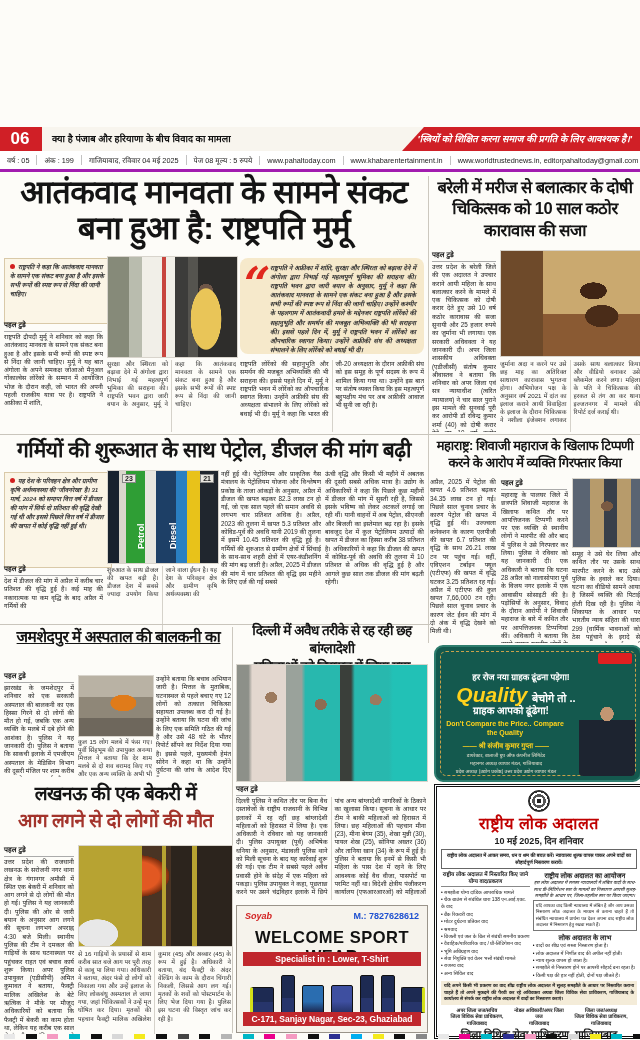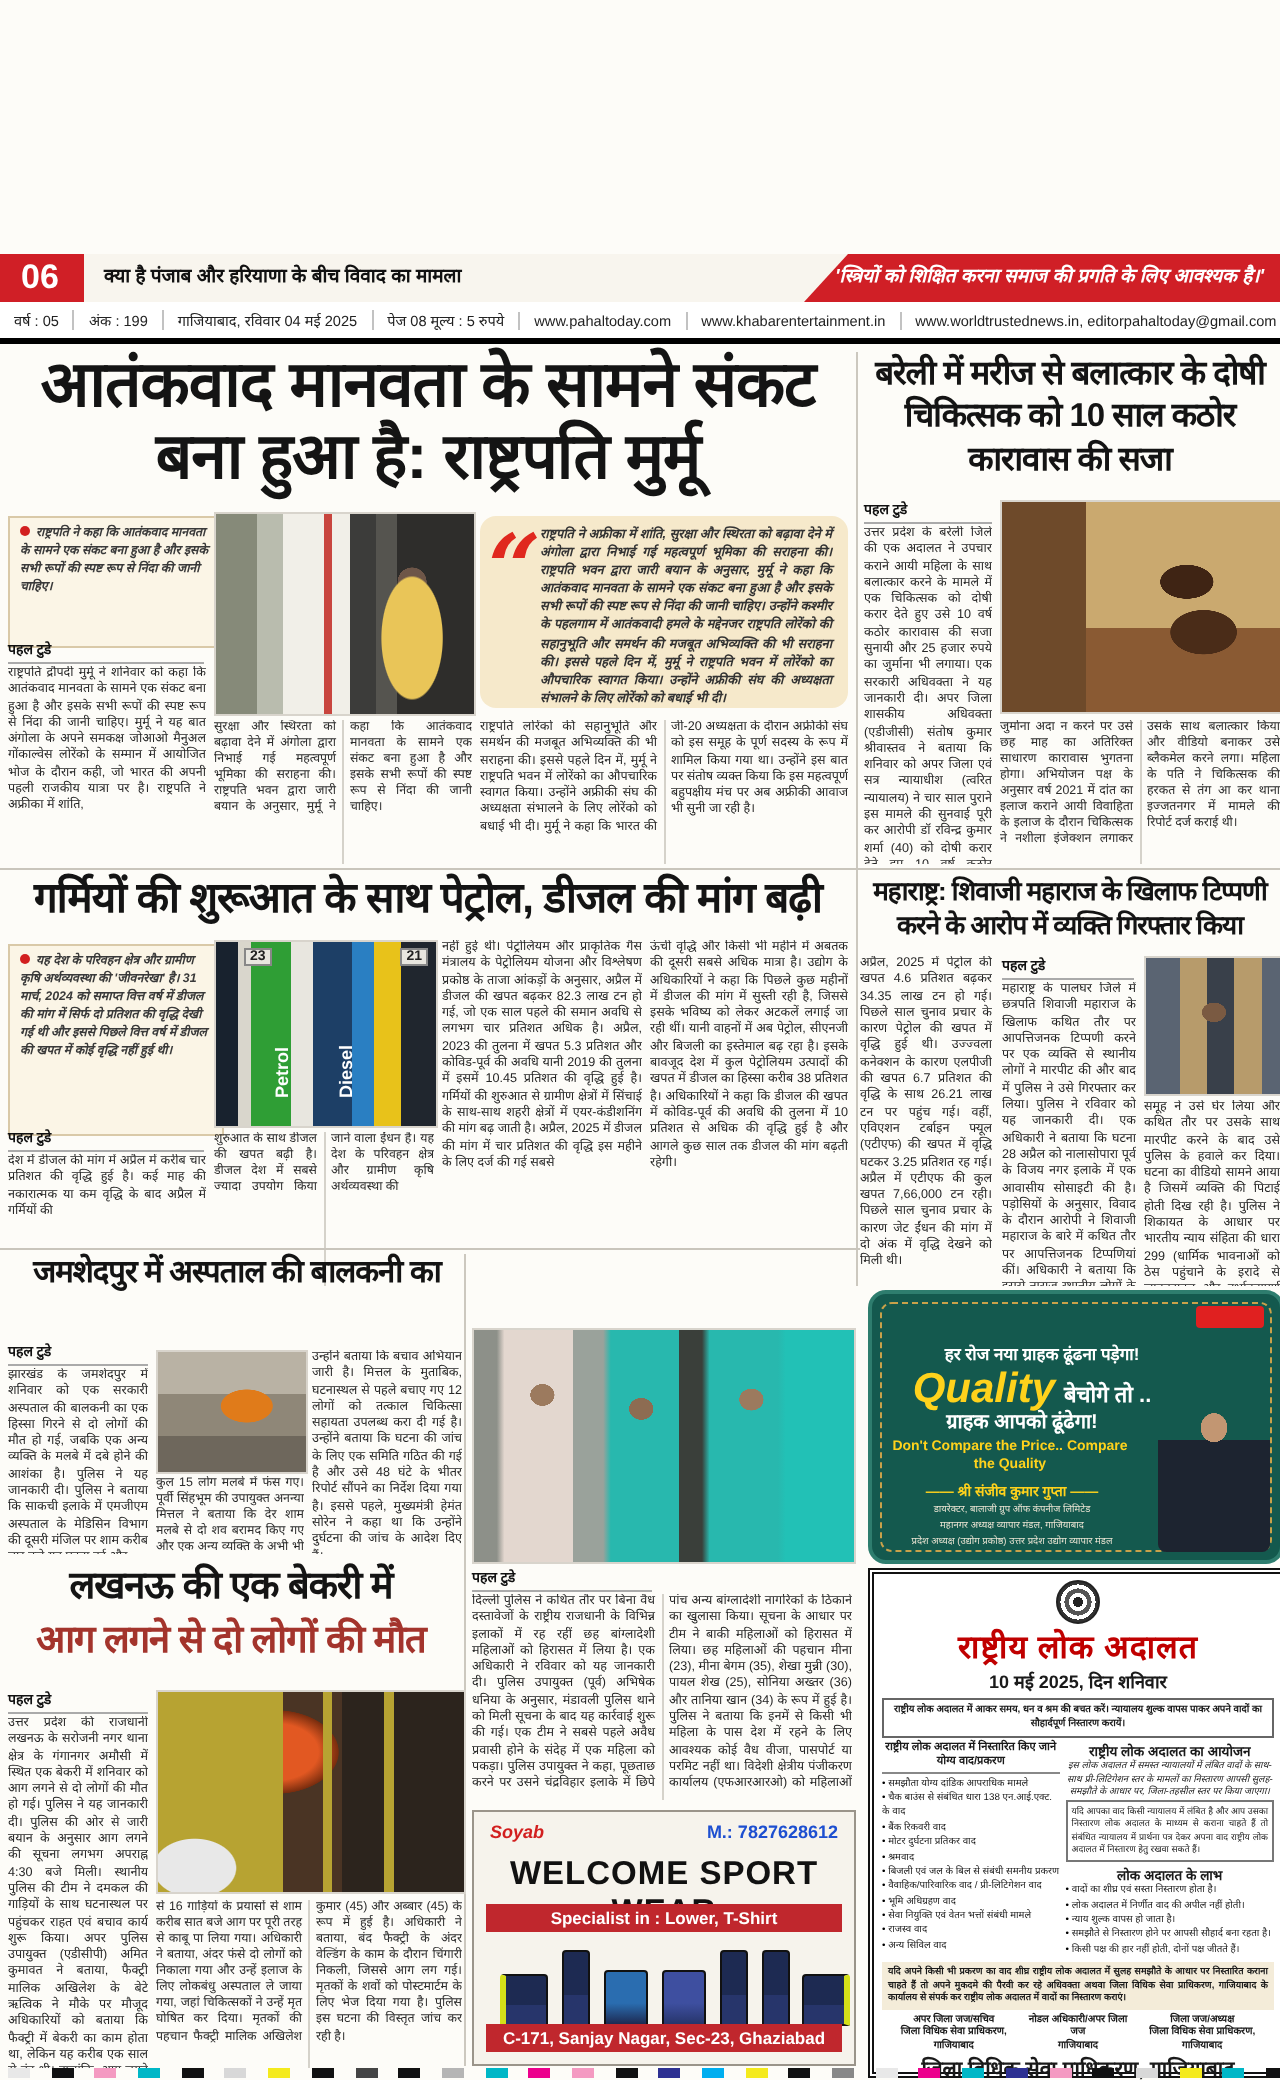--- a/index.html
+++ b/index.html
@@ -31,21 +31,21 @@
   .rni{font-size:8.5px;font-weight:bold;color:#333;}
   .tagline{font-size:10.5px;font-weight:bold;color:#222;}
   .sun-rays{position:absolute;border-radius:50%;background:repeating-conic-gradient(#e8431f 0 7deg,transparent 7deg 21deg);}
   .sun-disc{position:absolute;border-radius:50%;background:radial-gradient(circle at 50% 62%,#fcd59d 0 18%,#f7a31b 45%,#e8431f 78%);}
   
   .topbar{background:#d01f26;}
   .topbar .pgnum{color:#fff;font-size:17px;font-weight:800;line-height:24px;text-align:center;}
   .topbar .strip{background:#f8f5ee;clip-path:polygon(0 0,100% 0,calc(100% - 22px) 100%,0 100%);
       color:#111;font-weight:bold;font-size:9.5px;line-height:24px;padding-left:10px;}
   .topbar .quote-r{color:#fff;font-size:9.5px;font-weight:bold;font-style:italic;line-height:24px;text-align:right;}
-  .infobar{display:flex;align-items:center;font-size:7.3px;color:#222;background:#fff;border-bottom:3px solid #000000;}
+  .infobar{display:flex;align-items:center;font-size:7.3px;color:#222;background:#fff;border-bottom:3px solid #a21caf;}
   .infobar>div{padding:0 7px;white-space:nowrap;}
   .infobar>div+div{border-left:1px solid #c2c2c2;}
   
   .gad{background:#14594e;border:2px solid #2e7d6e;border-radius:9px;overflow:hidden;}
   .gad-inner{position:absolute;inset:4px;border:1px dashed #c9a14a;border-radius:6px;}
   .gad .l1{color:#ffd21c;font-weight:800;font-size:15px;text-align:center;}
   .gad .l2{color:#fff;font-weight:bold;font-size:8.5px;text-align:center;}
   .gad .l3{text-align:center;}
   .gad .l3 .q{color:#ffd21c;font-weight:800;font-style:italic;font-size:21px;}
   .gad .l3 .h{color:#fff;font-weight:800;font-size:11px;}
@@ -154,32 +154,36 @@
 
   <div class="abs byline" style="left:501px;top:478px;width:66px;">पहल टुडे</div>
   <div class="abs body-txt" style="left:501px;top:491px;width:67px;height:152px;">महाराष्ट्र के पालघर जिले में छत्रपति शिवाजी महाराज के खिलाफ कथित तौर पर आपत्तिजनक टिप्पणी करने पर एक व्यक्ति से स्थानीय लोगों ने मारपीट की और बाद में पुलिस ने उसे गिरफ्तार कर लिया। पुलिस ने रविवार को यह जानकारी दी। एक अधिकारी ने बताया कि घटना 28 अप्रैल को नालासोपारा पूर्व के विजय नगर इलाके में एक आवासीय सोसाइटी की है। पड़ोसियों के अनुसार, विवाद के दौरान आरोपी ने शिवाजी महाराज के बारे में कथित तौर पर आपत्तिजनक टिप्पणियां कीं। अधिकारी ने बताया कि इससे नाराज स्थानीय लोगों के एक</div>
   <div class="abs photo" style="left:572px;top:478px;width:68px;height:68px;background:
          radial-gradient(10px 8px at 50% 40%,#7a5a42 0 60%,transparent 61%),
          linear-gradient(90deg,#5a6472 0 25%,#b79b6b 25% 45%,#39404a 45% 65%,#b79b6b 65% 85%,#5a6472 85% 100%);"></div>
   <div class="abs body-txt" style="left:572px;top:550px;width:68px;height:93px;">समूह ने उसे घेर लिया और कथित तौर पर उसके साथ मारपीट करने के बाद उसे पुलिस के हवाले कर दिया। घटना का वीडियो सामने आया है जिसमें व्यक्ति की पिटाई होती दिख रही है। पुलिस ने शिकायत के आधार पर भारतीय न्याय संहिता की धारा 299 (धार्मिक भावनाओं को ठेस पहुंचाने के इरादे से जानबूझकर और दुर्भावनापूर्ण कृत्य), 356 (2) (मानहानि) और 352 (शांति भंग करने के इरादे से जानबूझकर अपमान) के तहत प्राथमिकी दर्ज की है।</div>
 
   <div class="abs rule-h" style="left:0;top:624px;width:430px;"></div>
 
-  <div class="abs hl hl-jam" style="left:0;top:627px;width:237px;">
+  <div class="abs hl hl-jam" style="left:0;top:627px;width:237px;text-decoration:underline;">
     <div>जमशेदपुर में अस्पताल की बालकनी का</div>
   </div>
   <div class="abs byline" style="left:4px;top:671px;width:70px;">पहल टुडे</div>
   <div class="abs body-txt" style="left:4px;top:684px;width:70px;height:93px;">झारखंड के जमशेदपुर में शनिवार को एक सरकारी अस्पताल की बालकनी का एक हिस्सा गिरने से दो लोगों की मौत हो गई, जबकि एक अन्य व्यक्ति के मलबे में दबे होने की आशंका है। पुलिस ने यह जानकारी दी। पुलिस ने बताया कि साकची इलाके में एमजीएम अस्पताल के मेडिसिन विभाग की दूसरी मंजिल पर शाम करीब चार बजे यह घटना हुई और</div>
   <div class="abs photo" style="left:78px;top:675px;width:74px;height:60px;background:
          radial-gradient(22px 14px at 60% 45%,#e07b1a 0 58%,transparent 60%),
          linear-gradient(180deg,#b9b2a4 0 35%,#8f8778 35% 70%,#6e675c 70% 100%);"></div>
   <div class="abs cap" style="left:78px;top:738px;width:74px;height:39px;">कुल 15 लोग मलबे में फंस गए। पूर्वी सिंहभूम की उपायुक्त अनन्या मित्तल ने बताया कि देर शाम मलबे से दो शव बरामद किए गए और एक अन्य व्यक्ति के अभी भी दबे होने की आशंका है।</div>
   <div class="abs body-txt" style="left:156px;top:675px;width:75px;height:102px;">उन्होंने बताया कि बचाव अभियान जारी है। मित्तल के मुताबिक, घटनास्थल से पहले बचाए गए 12 लोगों को तत्काल चिकित्सा सहायता उपलब्ध करा दी गई है। उन्होंने बताया कि घटना की जांच के लिए एक समिति गठित की गई है और उसे 48 घंटे के भीतर रिपोर्ट सौंपने का निर्देश दिया गया है। इससे पहले, मुख्यमंत्री हेमंत सोरेन ने कहा था कि उन्होंने दुर्घटना की जांच के आदेश दिए हैं।</div>
 
   <div class="abs rule-v" style="left:232px;top:627px;height:406px;"></div>
+  <div class="abs hl" style="left:234px;top:622px;width:196px;font-size:13.5px;line-height:1.35;">
+    <div>दिल्ली में अवैध तरीके से रह रही छह बांग्लादेशी</div>
+    <div>महिलाओं को हिरासत में लिया गया</div>
+  </div>
   <div class="abs photo" style="left:236px;top:664px;width:190px;height:116px;background:
          radial-gradient(10px 9px at 18% 28%,#9c7a5e 0 60%,transparent 61%),
          radial-gradient(10px 9px at 44% 34%,#8d6c52 0 60%,transparent 61%),
          radial-gradient(10px 9px at 73% 30%,#9c7a5e 0 60%,transparent 61%),
          linear-gradient(90deg,#8d9089 0 6%,#e3d7cf 8% 26%,#9aa29b 26% 34%,#28b8ae 36% 54%,#3a3f3a 54% 60%,#28b8ae 62% 80%,#22c1b6 82% 98%);"></div>
   <div class="abs byline" style="left:236px;top:784px;width:90px;">पहल टुडे</div>
   <div class="abs body-txt cols2" style="left:236px;top:797px;width:190px;height:103px;">दिल्ली पुलिस ने कथित तौर पर बिना वैध दस्तावेजों के राष्ट्रीय राजधानी के विभिन्न इलाकों में रह रहीं छह बांग्लादेशी महिलाओं को हिरासत में लिया है। एक अधिकारी ने रविवार को यह जानकारी दी। पुलिस उपायुक्त (पूर्व) अभिषेक धनिया के अनुसार, मंडावली पुलिस थाने को मिली सूचना के बाद यह कार्रवाई शुरू की गई। एक टीम ने सबसे पहले अवैध प्रवासी होने के संदेह में एक महिला को पकड़ा। पुलिस उपायुक्त ने कहा, पूछताछ करने पर उसने चंद्रविहार इलाके में छिपे पांच अन्य बांग्लादेशी नागरिकों के ठिकाने का खुलासा किया। सूचना के आधार पर टीम ने बाकी महिलाओं को हिरासत में लिया। छह महिलाओं की पहचान मीना (23), मीना बेगम (35), शेखा मुन्नी (30), पायल शेख (25), सोनिया अख्तर (36) और तानिया खान (34) के रूप में हुई है। पुलिस ने बताया कि इनमें से किसी भी महिला के पास देश में रहने के लिए आवश्यक कोई वैध वीजा, पासपोर्ट या परमिट नहीं था। विदेशी क्षेत्रीय पंजीकरण कार्यालय (एफआरआरओ) को महिलाओं को उनके देश वापस भेजने की प्रक्रिया शुरू करने को कहा गया है। यह कार्रवाई शहर में रह रहे अवैध प्रवासियों का पता लगाने के लिए जारी अभियान के हिस्से के रूप में की गई है।</div>
 
   <div class="abs gad" style="left:434px;top:645px;width:204px;height:133px;">
     <div class="gad-inner"></div>

